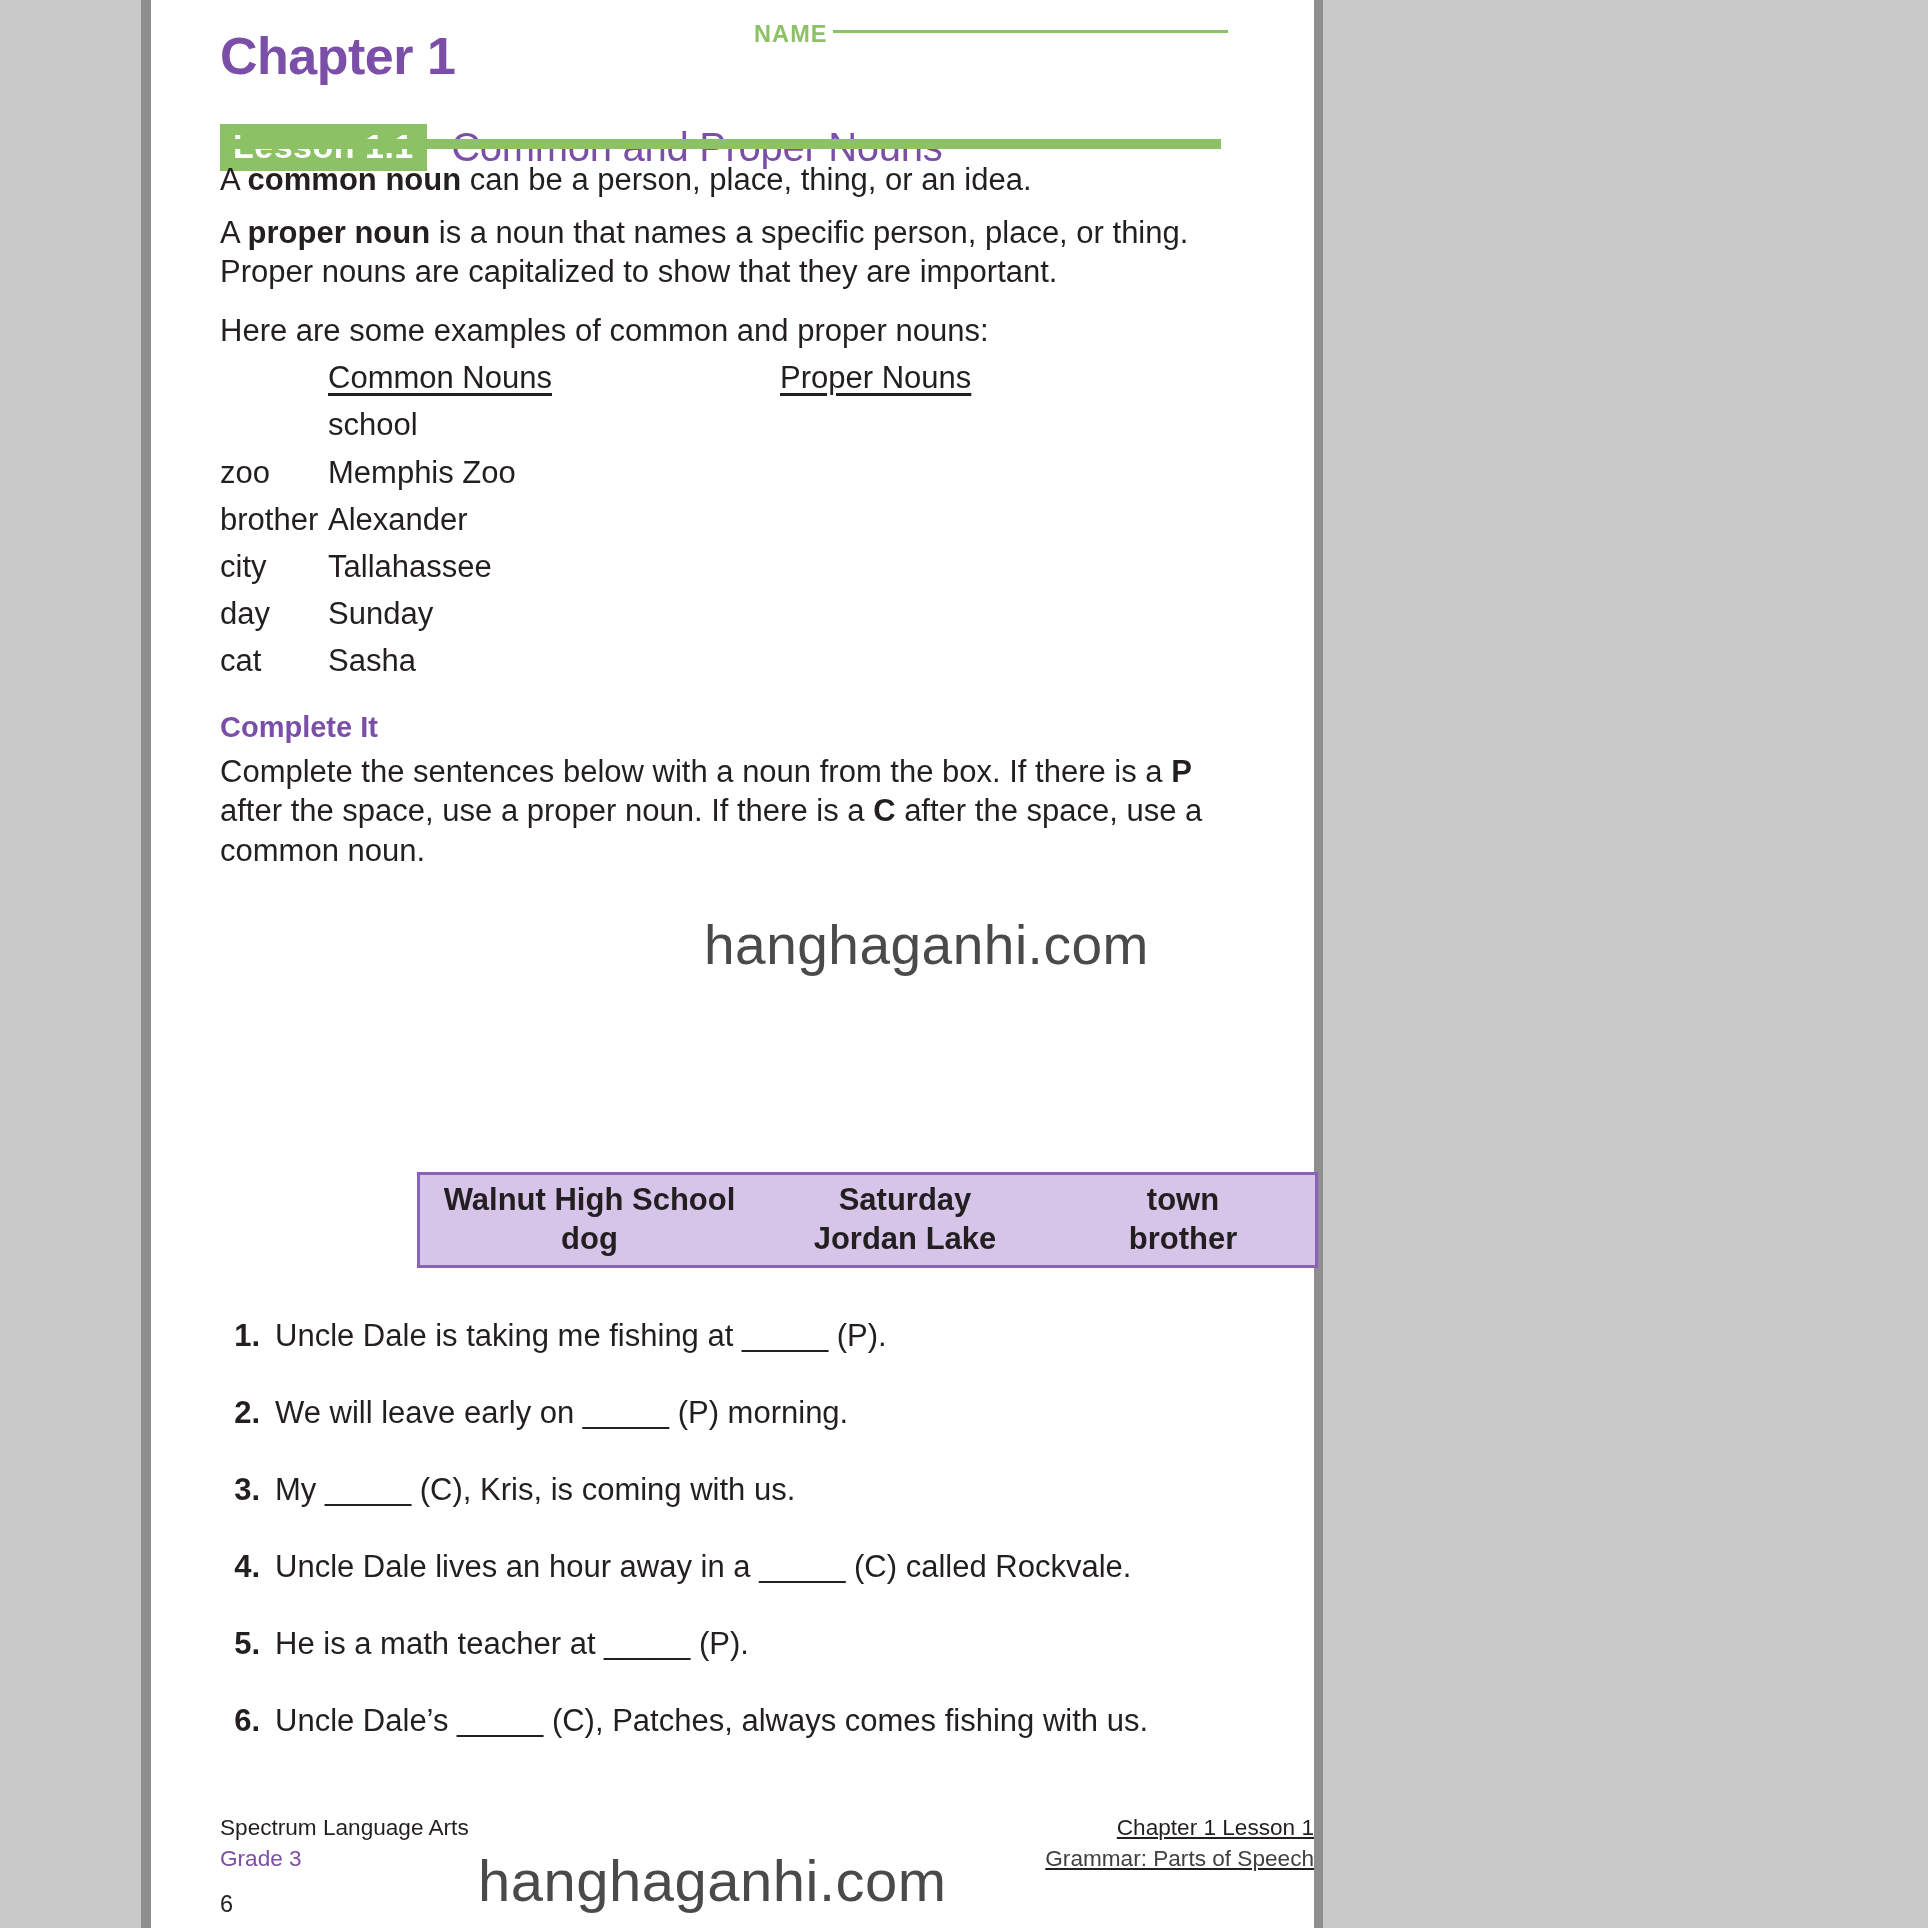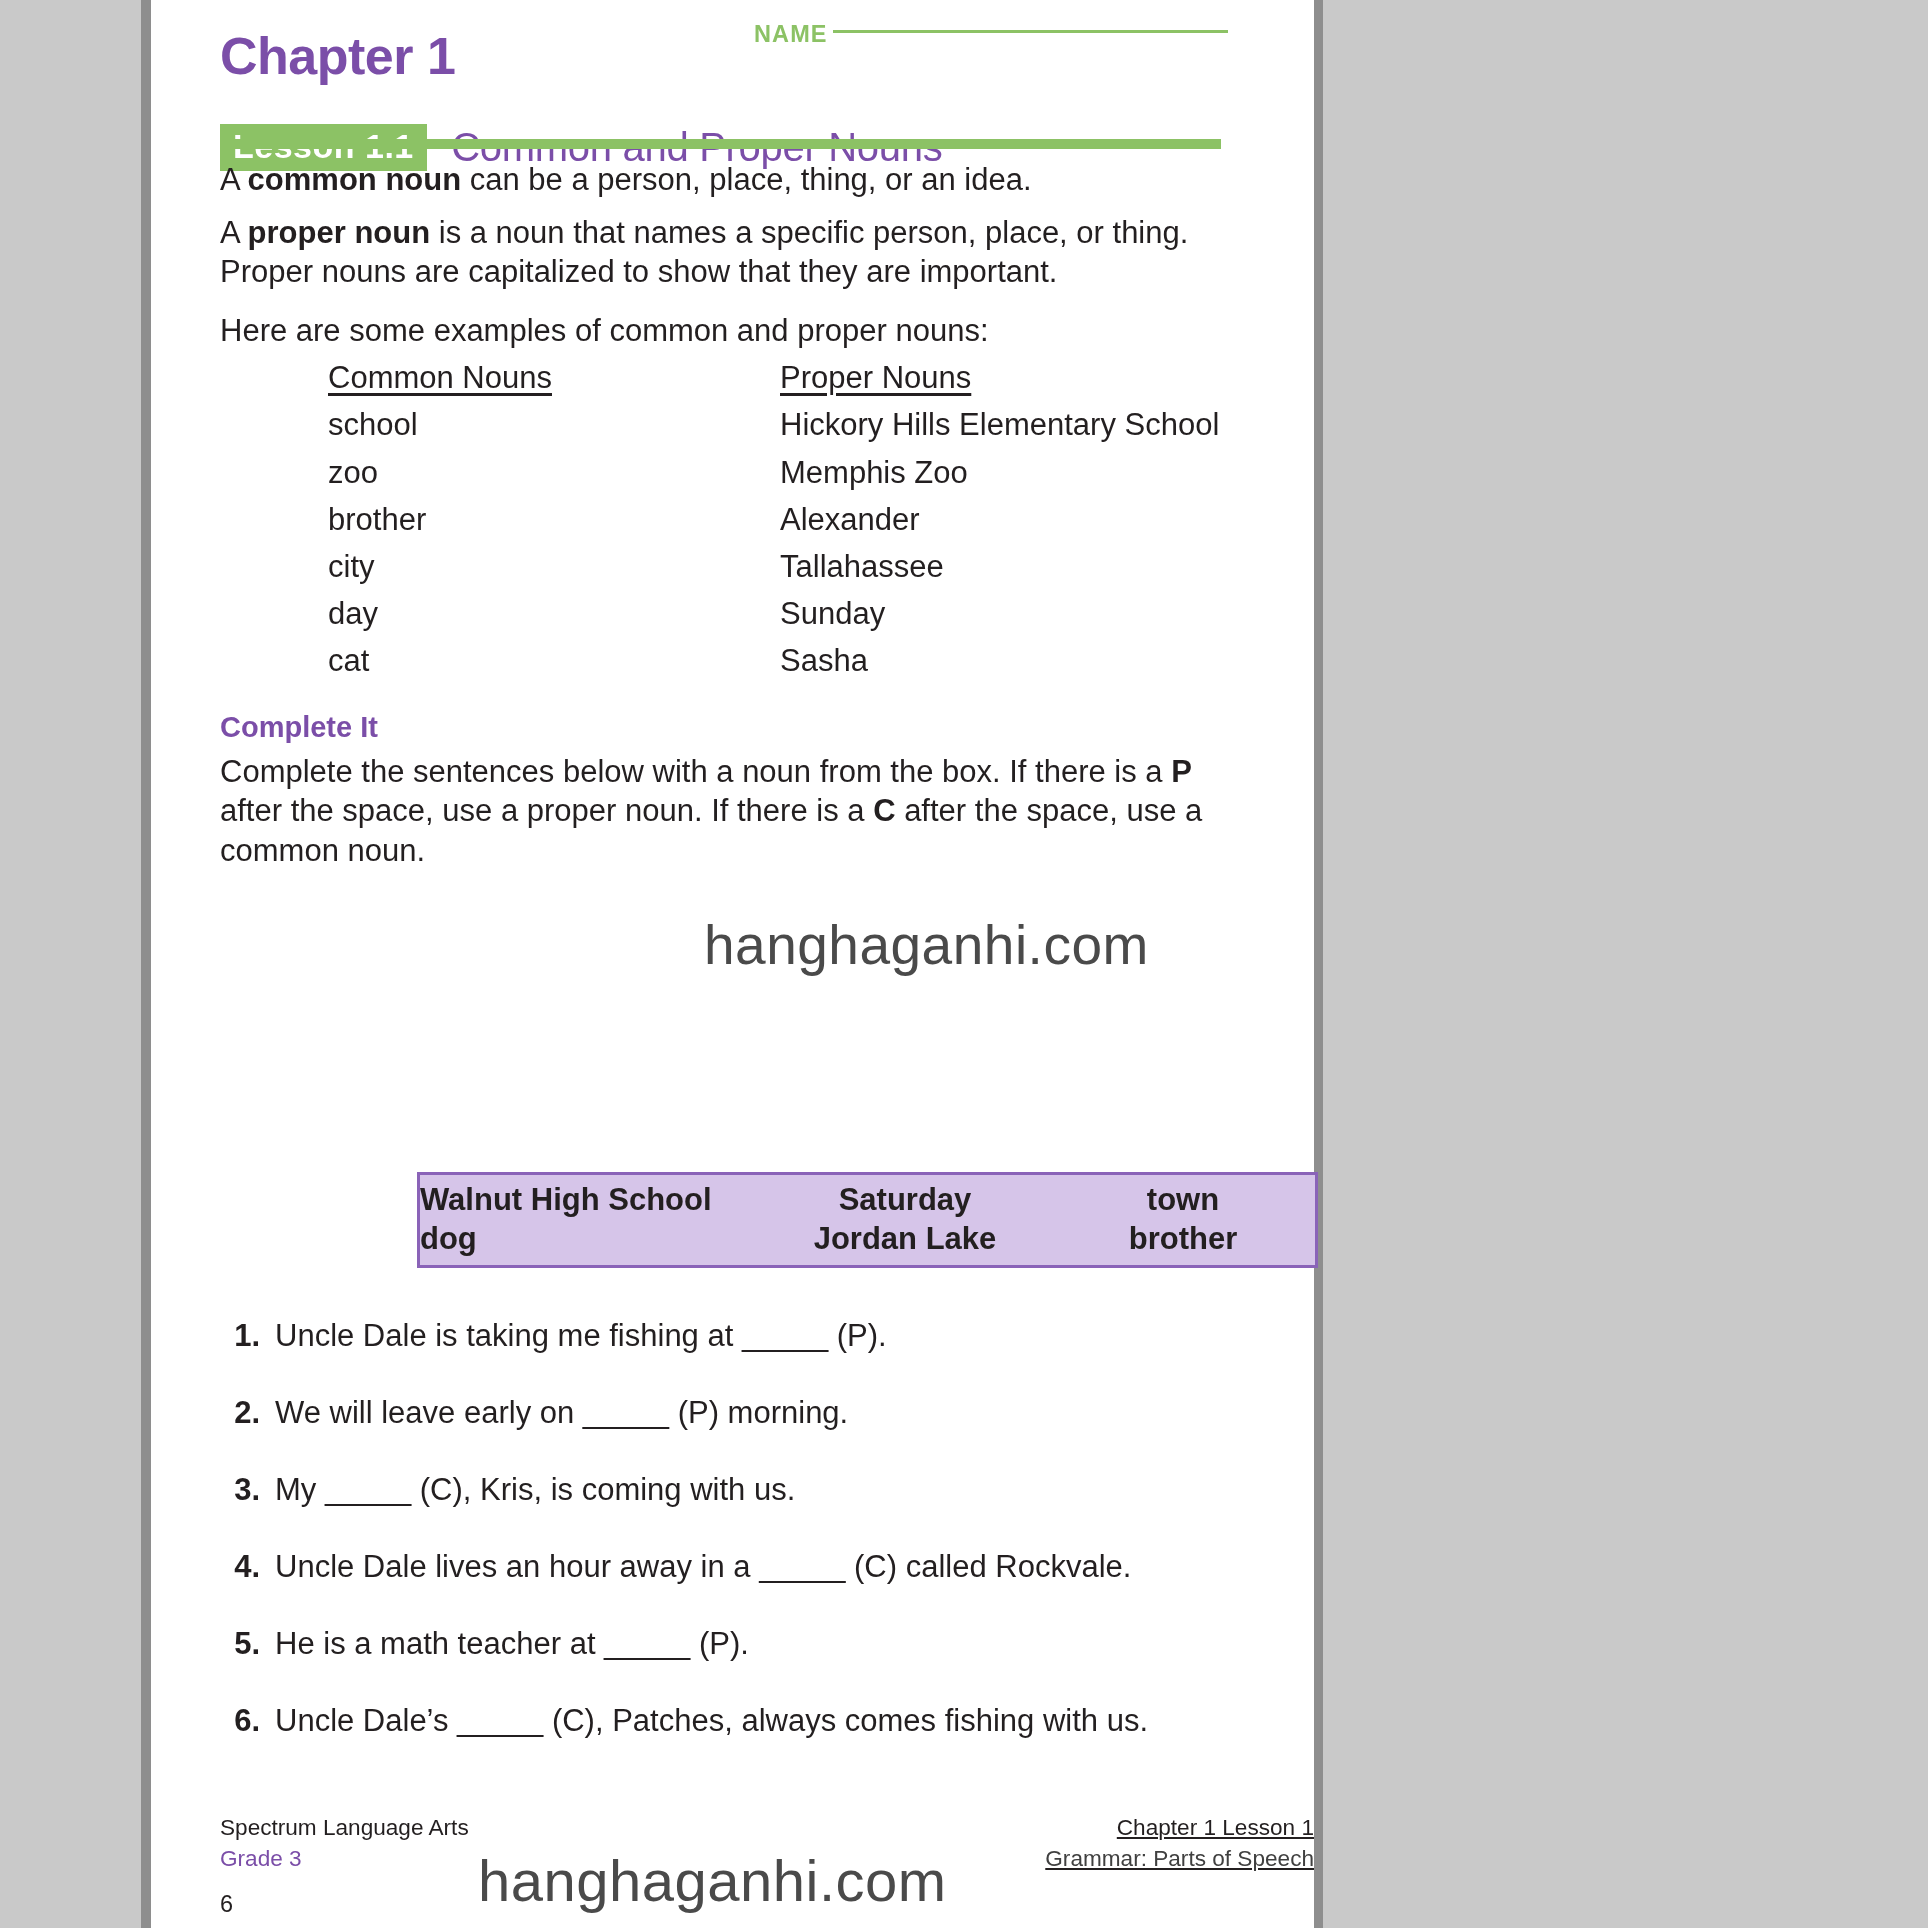--- a/index.html
+++ b/index.html
@@ -97,21 +97,21 @@
   .wordbox {
     position: absolute; left: 266px; top: 1172px;
     width: 901px; height: 96px;
     background: #d6c5e9;
     border: 3.8px solid #8a63b8;
     display: flex; flex-direction: column;
     justify-content: center;
     font-weight: bold; font-size: 31px; color: #231f20;
   }
   .wb-row { display: flex; width: 100%; line-height: 1.25; }
-  .wb-c1 { width: 339px; text-align: left; }
+  .wb-c1 { width: 339px; text-align: center; }
   .wb-c2 { width: 292px; text-align: center; }
   .wb-c3 { width: 264px; text-align: center; }
 
   
   .questions {
     position: absolute; left: 69px; top: 1318px;
     width: 1026px; font-size: 31px; color: #231f20;
   }
   .q {
     display: flex; gap: 15px; margin-bottom: 41px;
@@ -179,21 +179,20 @@
 
       <div class="para" style="margin-bottom:1.9px">Here are some examples of common and proper nouns:</div>
 
       <div class="noun-grid">
         <div></div>
         <div class="noun-head">Common Nouns</div>
         <div class="noun-head">Proper Nouns</div>
 
         <div></div>
         <div>school</div>
-        <div>Hickory Hills Elementary School</div>
 
         <div></div>
         <div>zoo</div>
         <div>Memphis Zoo</div>
 
         <div></div>
         <div>brother</div>
         <div>Alexander</div>
 
         <div></div>

